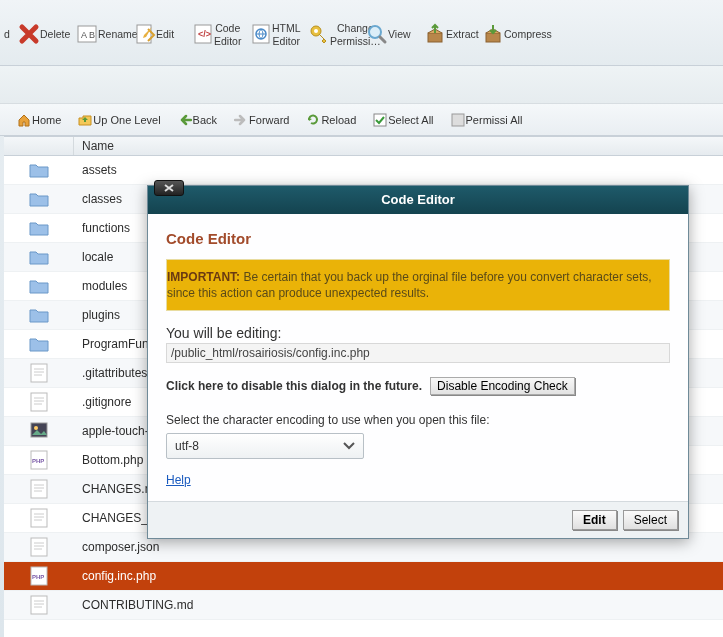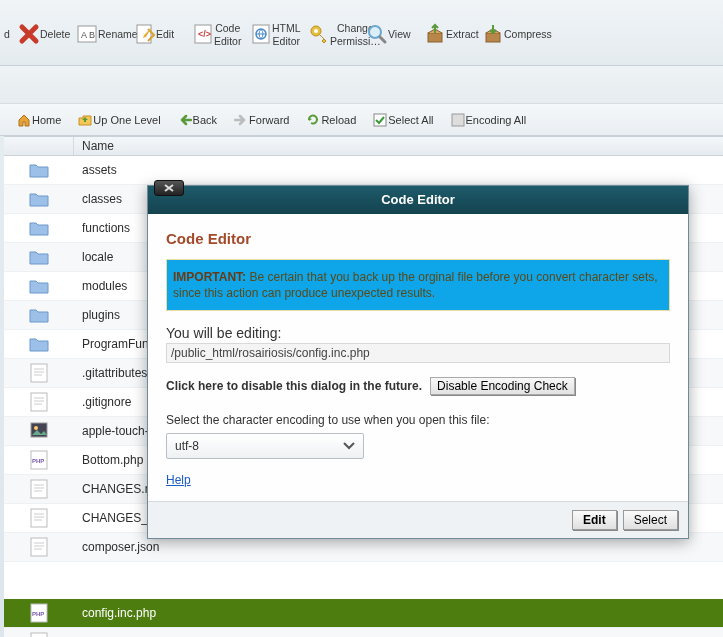--- a/index.html
+++ b/index.html
@@ -87,21 +87,21 @@
   .file-rows { }
   .file-row {
     display: flex;
     align-items: center;
     height: 29px;
     border-bottom: 1px solid #eef1f3;
     font-size: 12px;
     color: #2c2c2c;
   }
   .file-row.alt { background: #f6f8fa; }
-  .file-row.selected { background: #4d7c0f; color: #fff; margin-top: 37px; }
+  .file-row.selected { background: #c2410c; color: #fff; }
   .file-row .cell-icon { width: 70px; display:flex; align-items:center; justify-content:center; }
   .file-row .cell-name { flex:1; padding-left:8px; }
 
   
   .modal {
     position: absolute;
     left: 147px;
     top: 185px;
     width: 542px;
     background: #fff;
@@ -134,23 +134,23 @@
     padding: 16px 18px 14px 18px;
     background: #fefeff;
   }
   .modal-subtitle {
     color: #a24b2b;
     font-size: 15px;
     font-weight: bold;
     margin-bottom: 12px;
   }
   .warn-box {
-    background: #0ea5e9;
+    background: #eab308;
     border: 1px solid #e8dca0;
-    padding: 9px 6px;
+    padding: 9px 0;
     font-size: 12px;
     color: #5a4a18;
     margin-bottom: 14px;
     line-height: 1.35;
   }
   .warn-box b { color: #6a3a12; }
   .label-line { font-size: 14px; color:#333; margin-bottom: 2px; }
   .path-box {
     background: #f4f4f4;
     border: 1px solid #d8d8d8;
@@ -353,21 +353,21 @@
         </svg>
       </span>
     <span>Select All</span>
   </div>
   <div class="nav-btn">
     <span class="nicon">
         <svg width="14" height="14">
           <rect x="1" y="1" width="12" height="12" fill="#ddd" stroke="#999"></rect>
         </svg>
       </span>
-    <span>Encoding All</span>
+    <span>Permissi All</span>
   </div>
 </div>
 
 <div class="listwrap">
   <div class="list-header">
     <div class="col-icon"></div>
     <div class="col-name">Name</div>
   </div>
   <div class="file-rows" id="file-rows">
       <div class="file-row">

